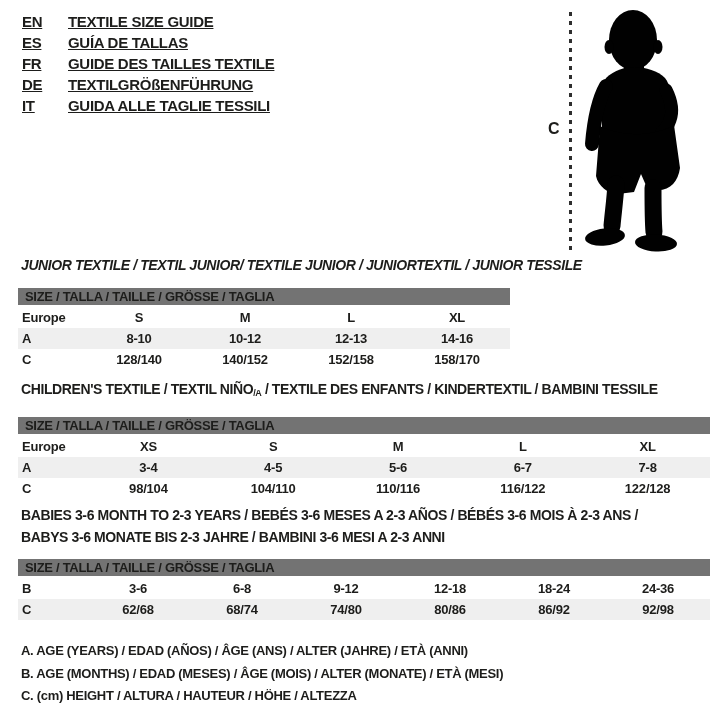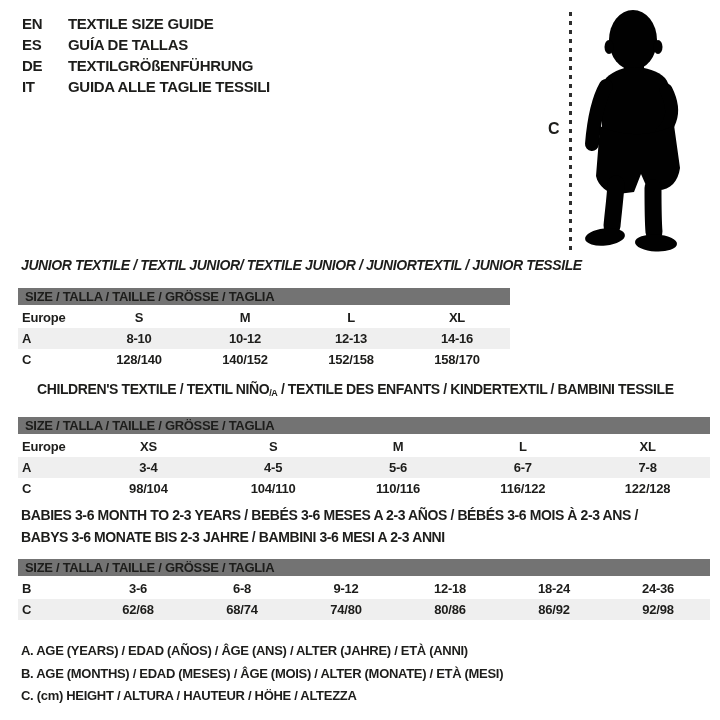--- a/index.html
+++ b/index.html
@@ -8,35 +8,35 @@
     background: #ffffff;
     position: relative;
     font-family: "Liberation Sans", sans-serif;
     font-weight: bold;
     color: #1d1d1b;
     overflow: hidden;
   }
 
   
   .lang-block { position: absolute; left: 22px; top: 13px; }
-  .lang-row { display: flex; height: 21px; align-items: center; font-size: 15px; letter-spacing: -0.3px; }
+  .lang-row { display: flex; height: 21px; align-items: flex-start; font-size: 15px; letter-spacing: -0.3px; text-decoration: underline; }
   .lang-code { width: 46px; }
 
   
   .silhouette-svg { position: absolute; left: 582px; top: 4px; }
   .dotted-line {
     position: absolute; left: 569px; top: 12px; width: 3px; height: 238px;
     background-image: repeating-linear-gradient(to bottom, #2e2e2e 0 4px, transparent 4px 9px);
   }
   .measure-label { position: absolute; left: 548px; top: 120px; font-size: 16px; }
 
   
   .section-heading { position: absolute; left: 21px; font-size: 14px; letter-spacing: -0.4px; white-space: nowrap; }
   #junior-heading   { top: 257px; font-style: italic; }
-  #children-heading { top: 381px; margin-left: 16px; }
+  #children-heading { top: 381px; }
   #babies-heading   { top: 504px; line-height: 22px; white-space: normal; width: 690px; }
   .sub-script { font-size: 9px; vertical-align: -2px; }
 
   
   .table-wrap { position: absolute; }
   #junior-table-wrap   { left: 18px; top: 288px; width: 492px; }
   #children-table-wrap { left: 18px; top: 417px; width: 692px; }
   #babies-table-wrap   { left: 18px; top: 559px; width: 692px; }
 
   .size-bar {
@@ -63,20 +63,24 @@
 <body>
 
 <div class="lang-block">
   <div class="lang-row">
     <span class="lang-code">EN</span>
     <span>TEXTILE SIZE GUIDE</span>
   </div>
   <div class="lang-row">
     <span class="lang-code">ES</span>
     <span>GUÍA DE TALLAS</span>
+  </div>
+  <div class="lang-row">
+    <span class="lang-code">FR</span>
+    <span>GUIDE DES TAILLES TEXTILE</span>
   </div>
   <div class="lang-row">
     <span class="lang-code">DE</span>
     <span>TEXTILGRÖßENFÜHRUNG</span>
   </div>
   <div class="lang-row">
     <span class="lang-code">IT</span>
     <span>GUIDA ALLE TAGLIE TESSILI</span>
   </div>
 </div>

